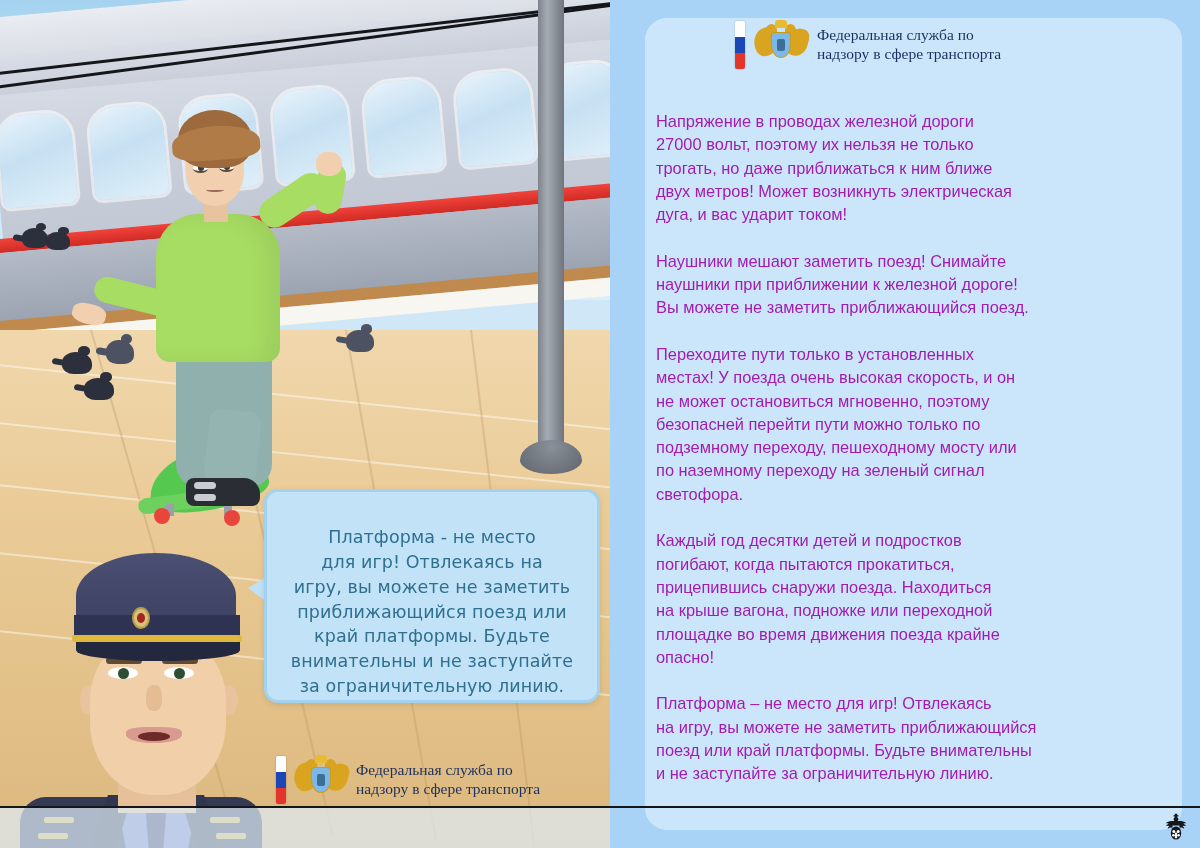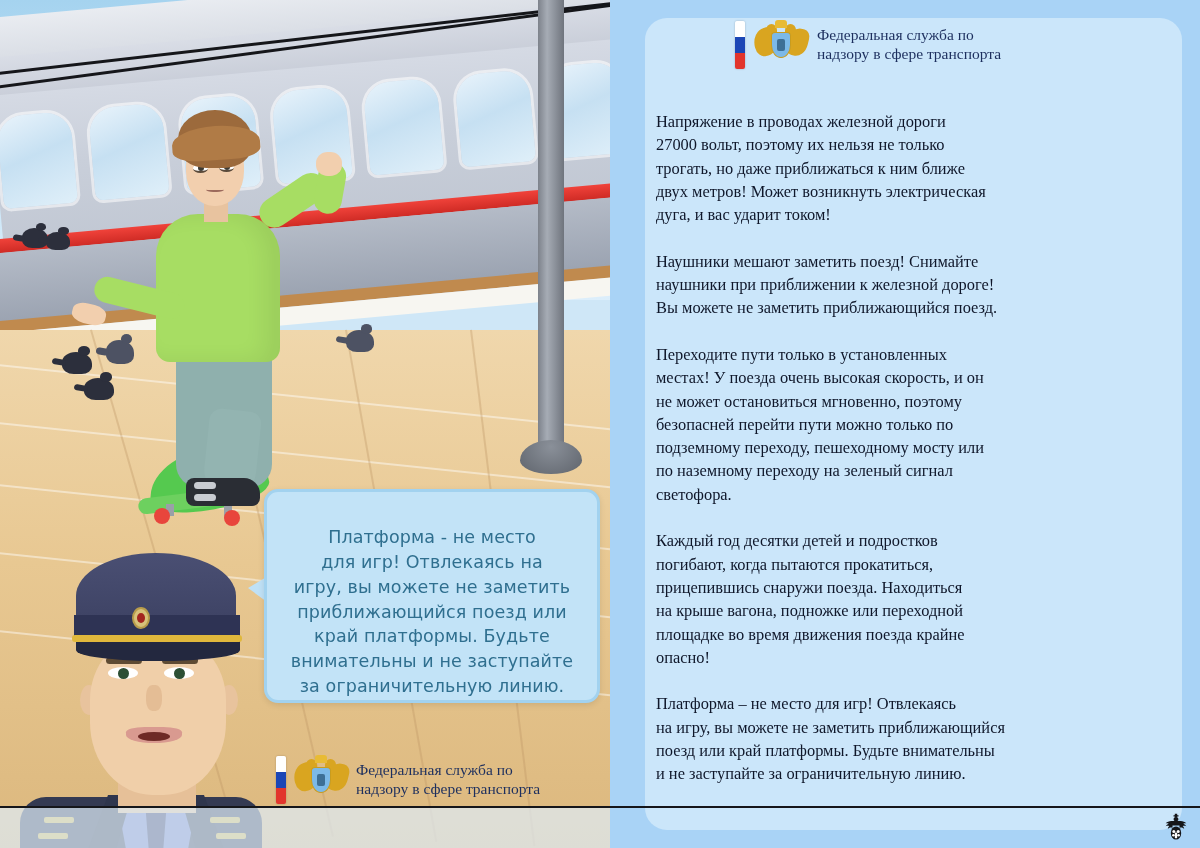--- a/index.html
+++ b/index.html
@@ -143,21 +143,21 @@
   #footer-line{position:absolute;left:0;top:806px;width:1200px;height:2px;background:#15161a;}
   #footer-text{position:absolute;left:6px;top:811px;width:600px;font-size:10.5px;line-height:1.35;
      color:#1c1c1c;font-family:"Liberation Sans",sans-serif;white-space:pre-line;}
 
   
   #right{position:absolute;left:610px;top:0;width:590px;height:848px;background:#a9d3f6;}
   #card{position:absolute;left:35px;top:18px;width:537px;height:812px;
      background:#cbe6fa;border-radius:22px;}
   #card-logo{position:absolute;left:125px;top:20px;display:flex;align-items:center;gap:9px;}
   #body-text{position:absolute;left:46px;top:110px;width:470px;
-     font-family:Liberation Serif, serif;font-size:16.4px;line-height:1.42;color:#0f172a;
+     font-family:Liberation Sans, sans-serif;font-size:16.4px;line-height:1.42;color:#a21caf;
      white-space:pre-line;}
   #eagle-wm{position:absolute;left:1163px;top:812px;width:26px;height:30px;}
 
   
   .emblem{position:relative;width:54px;height:50px;}
   .emblem .wing{position:absolute;top:8px;width:22px;height:28px;background:#d9a520;border-radius:60% 30% 50% 40%;}
   .emblem .wing.l{left:0;transform:rotate(-14deg);}
   .emblem .wing.r{right:0;transform:rotate(14deg);}
   .emblem .shield{position:absolute;left:17px;top:12px;width:20px;height:26px;background:#7cb9e8;
      border-radius:4px 4px 50% 50%;border:1.5px solid #c99c1e;box-sizing:border-box;}

